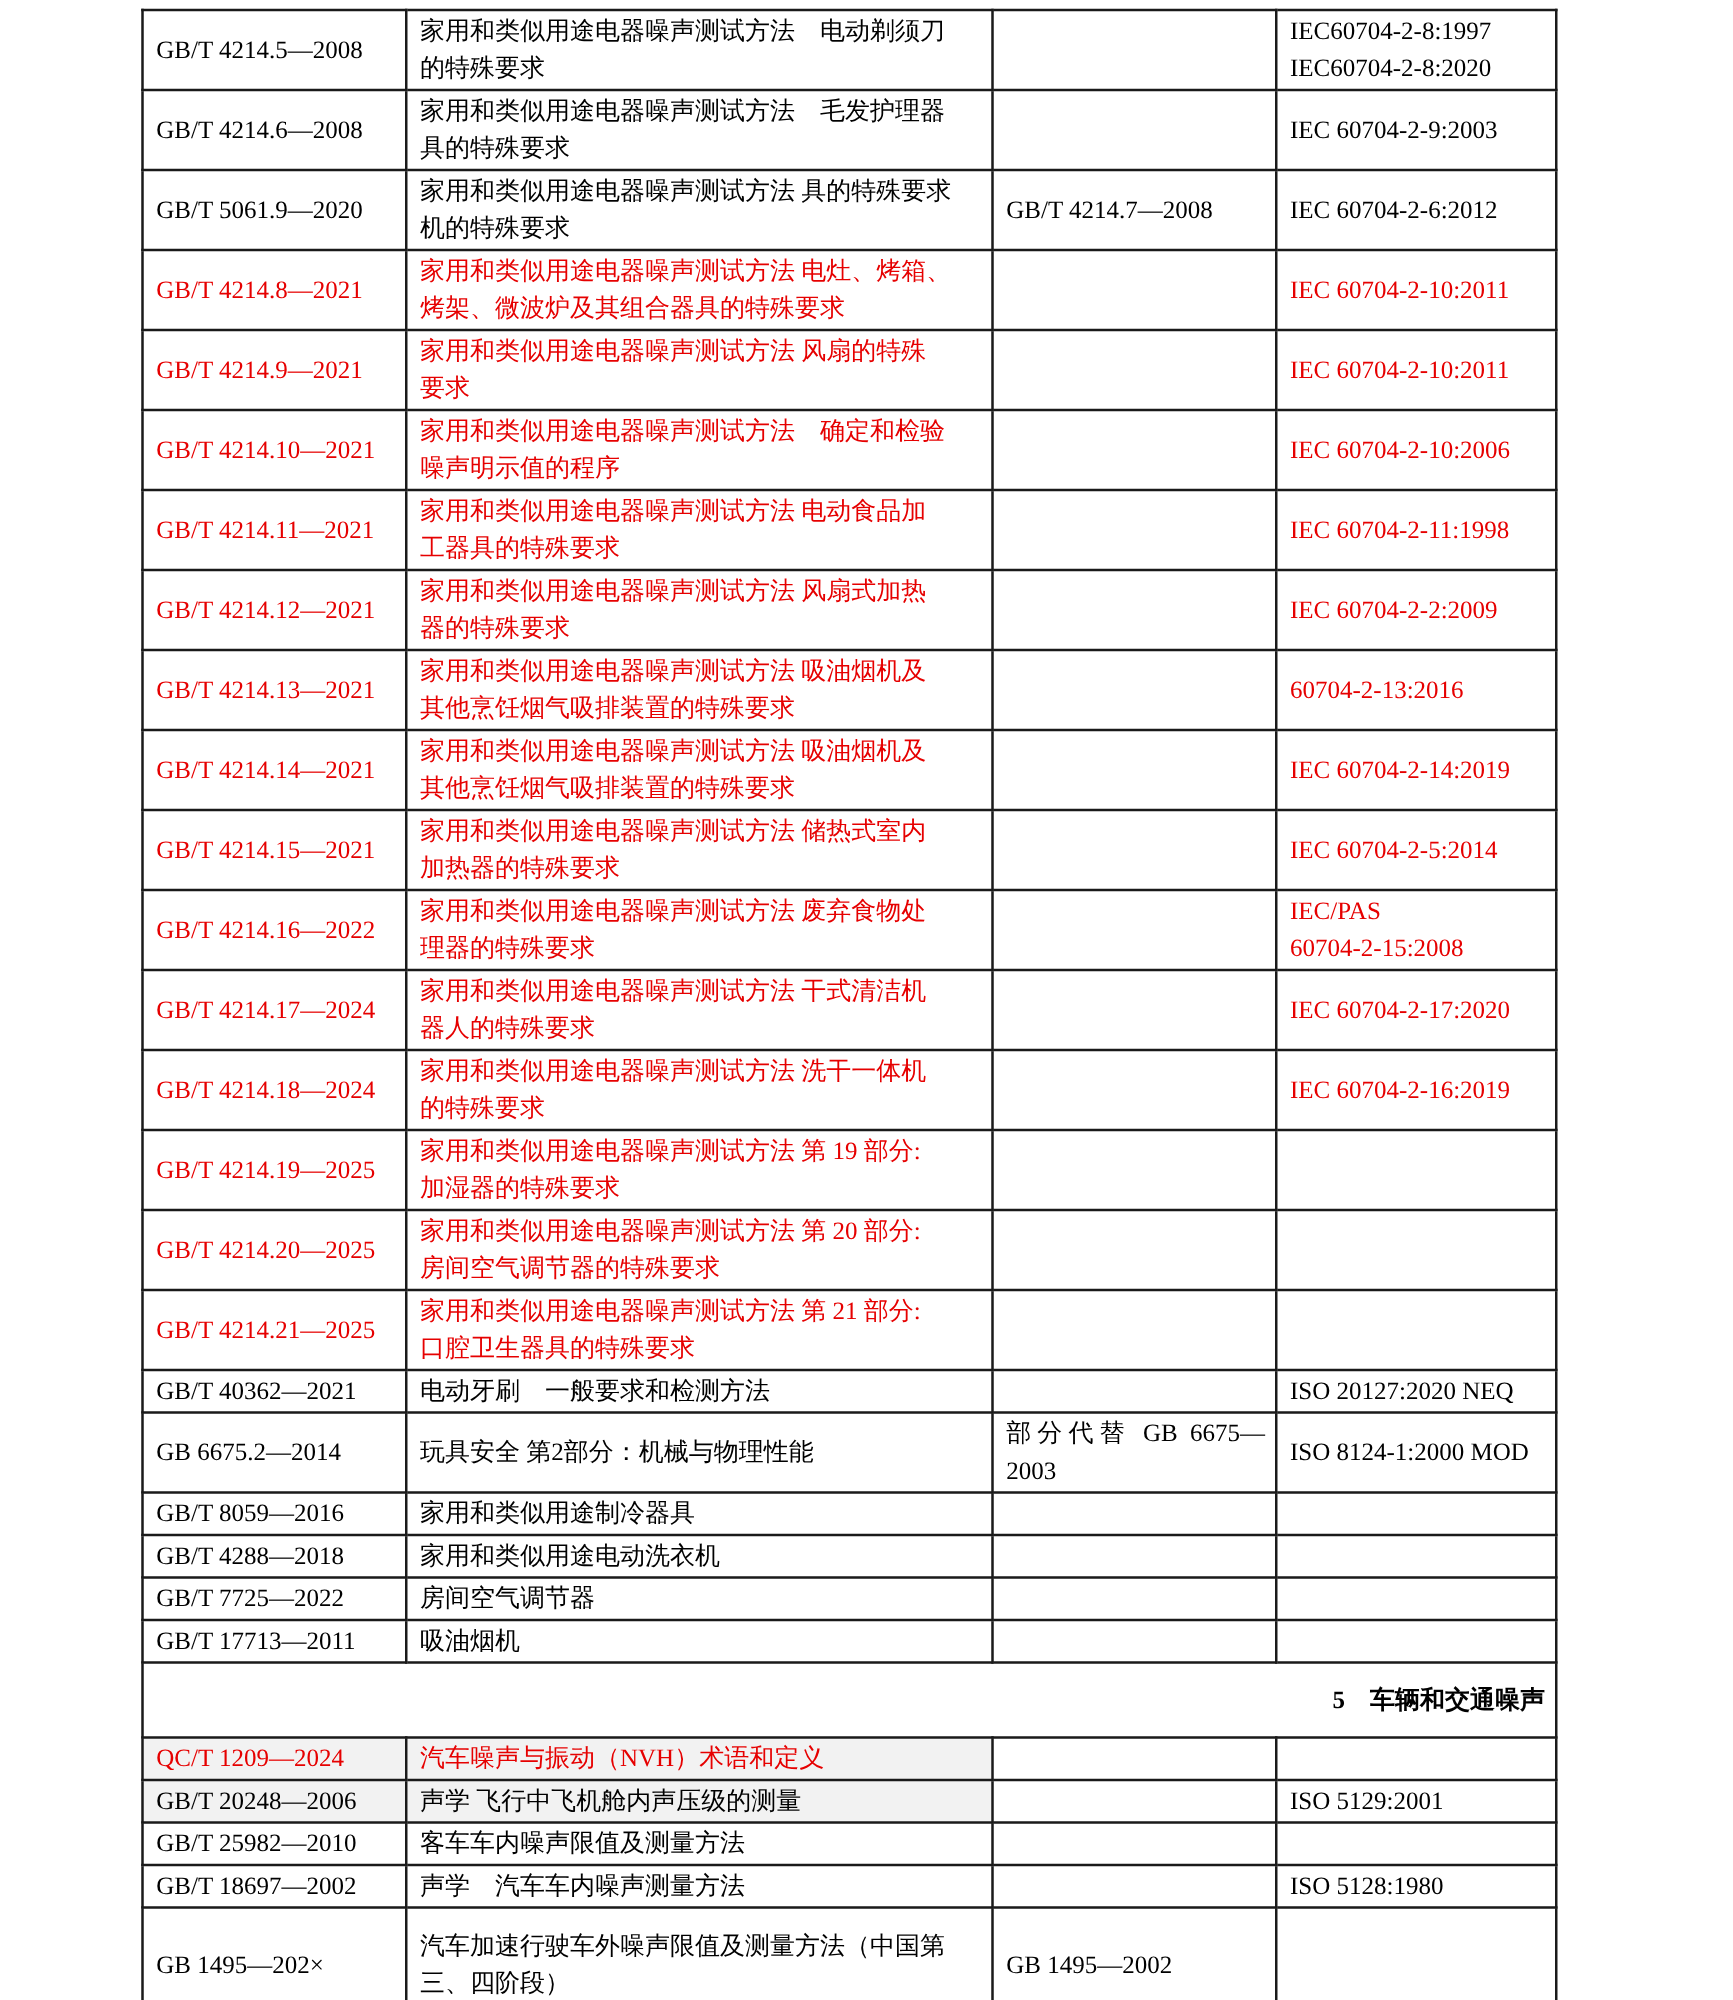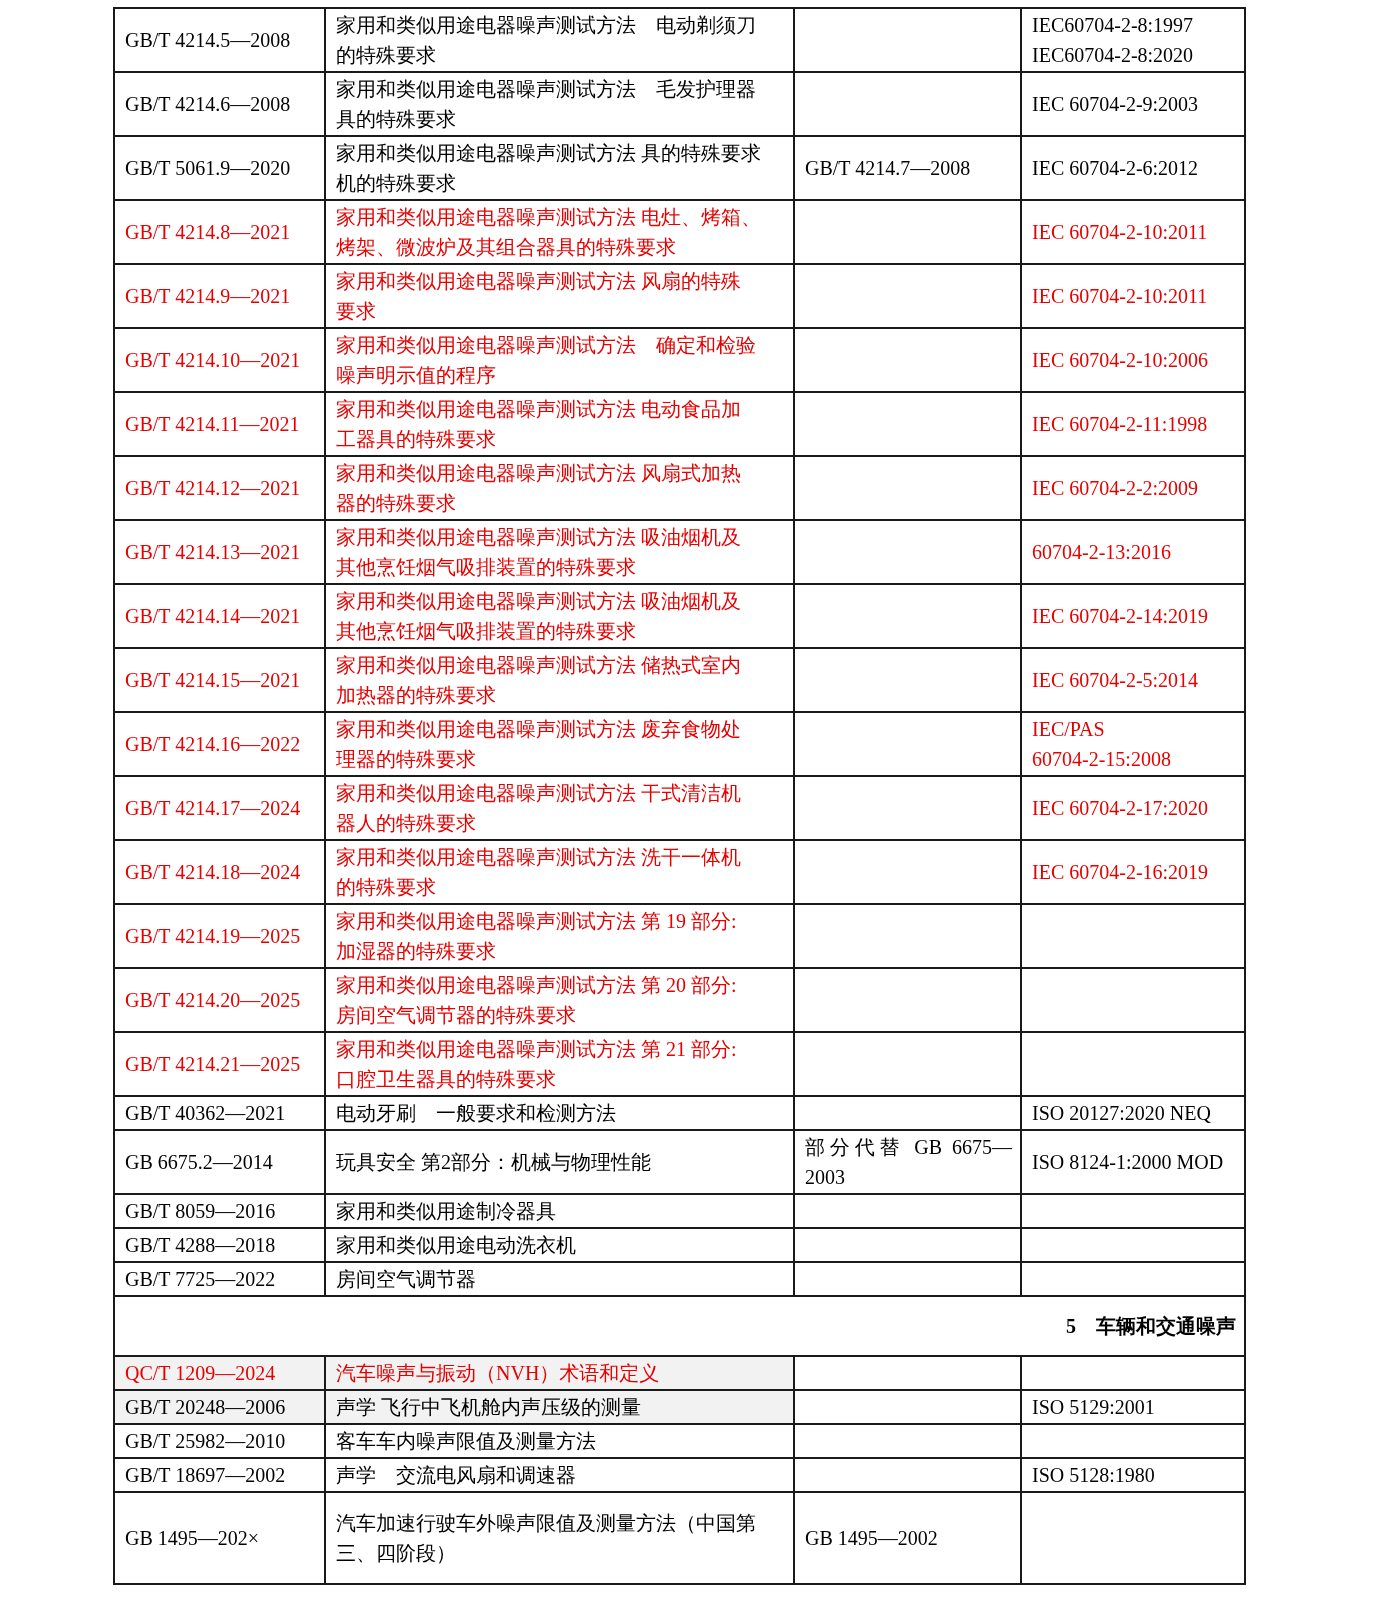--- a/index.html
+++ b/index.html
@@ -206,20 +206,26 @@
           <td class="cell-title">家用和类似用途电动洗衣机</td>
           <td class="cell-replaces"></td>
           <td class="cell-intl"></td>
         </tr>
         <tr>
           <td class="cell-no">GB/T 7725—2022</td>
           <td class="cell-title">房间空气调节器</td>
           <td class="cell-replaces"></td>
           <td class="cell-intl"></td>
         </tr>
+        <tr>
+          <td class="cell-no">GB/T 17713—2011</td>
+          <td class="cell-title">吸油烟机</td>
+          <td class="cell-replaces"></td>
+          <td class="cell-intl"></td>
+        </tr>
         <tr class="section-row">
           <td colspan="4">5　车辆和交通噪声</td>
         </tr>
         <tr class="red shaded">
           <td class="cell-no">QC/T 1209—2024</td>
           <td class="cell-title">汽车噪声与振动（NVH）术语和定义</td>
           <td class="cell-replaces"></td>
           <td class="cell-intl"></td>
         </tr>
         <tr class="shaded">
@@ -229,21 +235,21 @@
           <td class="cell-intl">ISO 5129:2001</td>
         </tr>
         <tr>
           <td class="cell-no">GB/T 25982—2010</td>
           <td class="cell-title">客车车内噪声限值及测量方法</td>
           <td class="cell-replaces"></td>
           <td class="cell-intl"></td>
         </tr>
         <tr>
           <td class="cell-no">GB/T 18697—2002</td>
-          <td class="cell-title">声学　交流电风扇和调速器</td>
+          <td class="cell-title">声学　汽车车内噪声测量方法</td>
           <td class="cell-replaces"></td>
           <td class="cell-intl">ISO 5128:1980</td>
         </tr>
         <tr class="tall">
           <td class="cell-no">GB 1495—202×</td>
           <td class="cell-title">汽车加速行驶车外噪声限值及测量方法（中国第
 三、四阶段）</td>
           <td class="cell-replaces">GB 1495—2002</td>
           <td class="cell-intl"></td>
         </tr>

